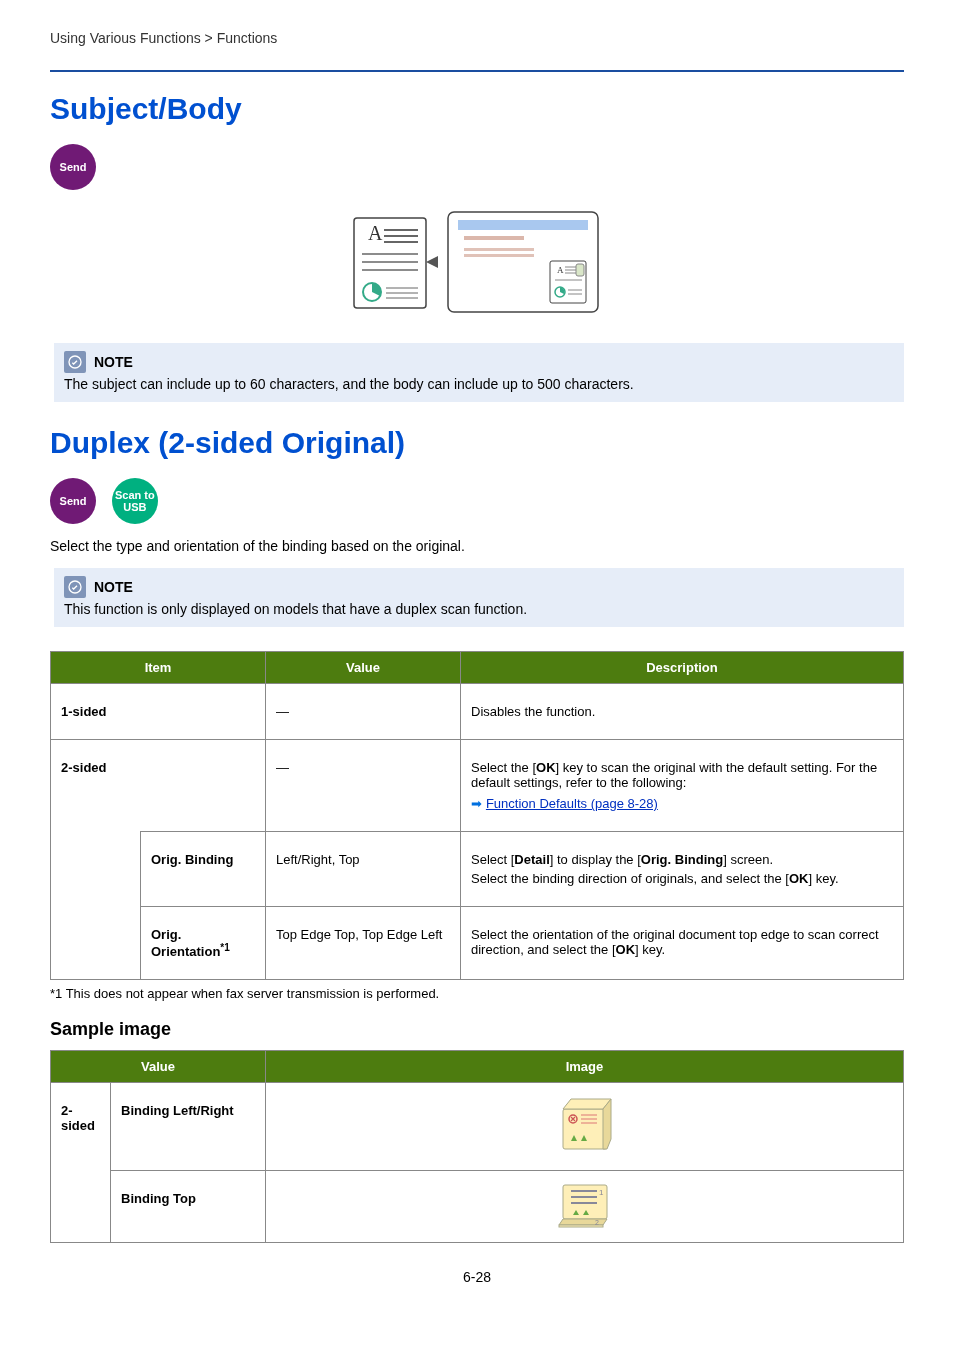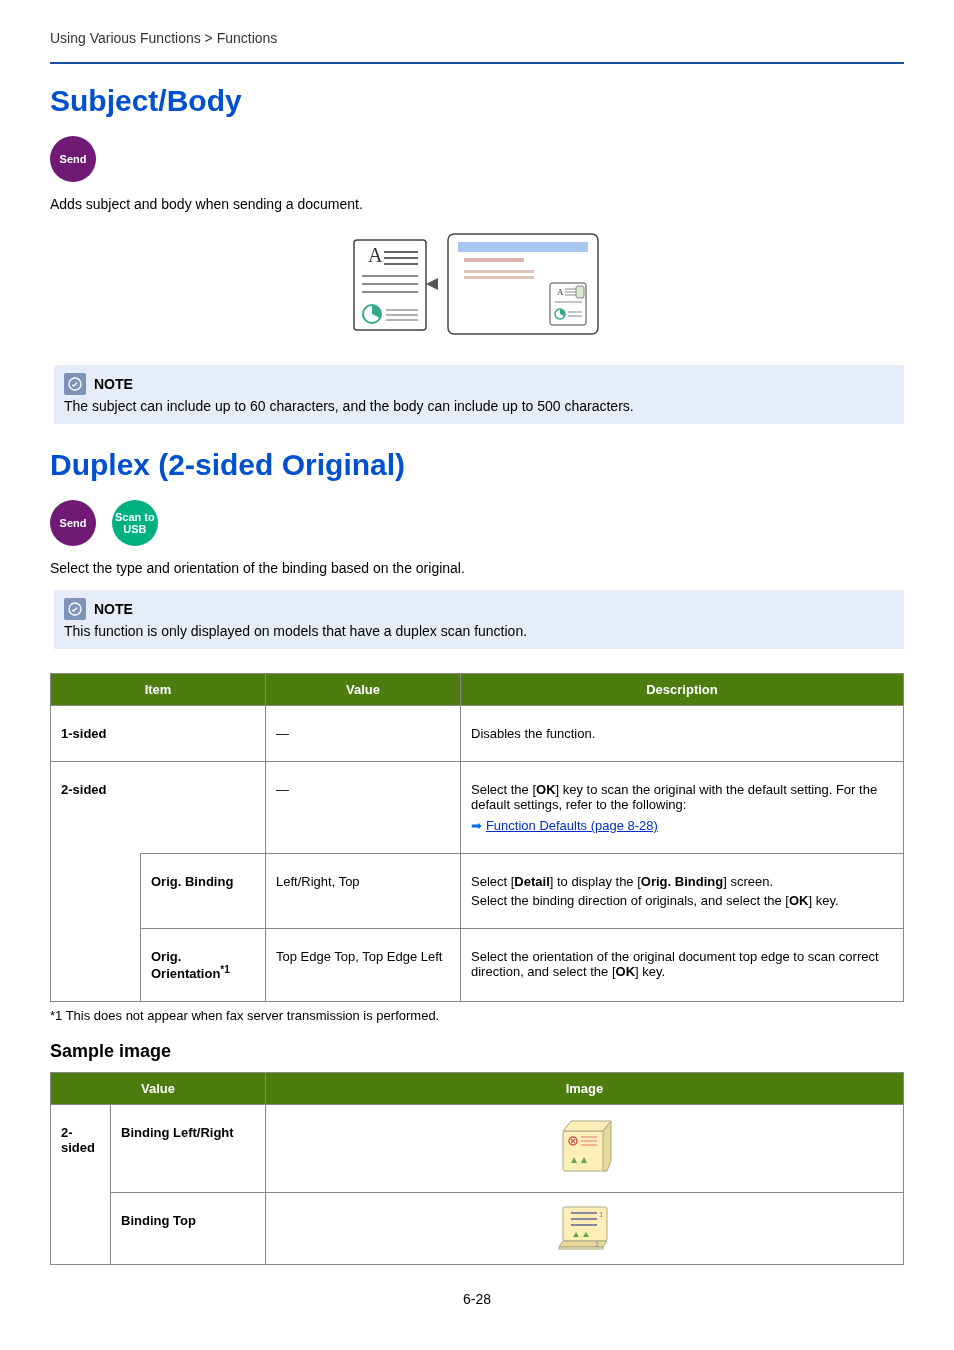--- a/index.html
+++ b/index.html
@@ -5,21 +5,21 @@
   * { box-sizing: border-box; }
   body {
     margin: 0;
     font-family: Arial, Helvetica, sans-serif;
     font-size: 14px;
     color: #000;
     background: #fff;
     width: 954px;
   }
   .page { padding: 30px 50px 20px 50px; }
-  .breadcrumb { font-size: 14px; color: #333; padding-bottom: 16px; }
+  .breadcrumb { font-size: 14px; color: #333; padding-bottom: 24px; }
   .hr-blue { border: none; border-top: 2px solid #1a4ea0; margin: 0 0 20px 0; }
 
   h1.heading {
     color: #0050d0;
     font-family: Arial, Helvetica, sans-serif;
     font-weight: 900;
     font-size: 30px;
     margin: 12px 0 18px 0;
   }
   h2.heading {
@@ -96,21 +96,20 @@
 
   <div class="breadcrumb">Using Various Functions &gt; Functions</div>
   <hr class="hr-blue">
 
   <h1 class="heading">Subject/Body</h1>
 
   <div>
     <span class="badge badge-send">Send</span>
   </div>
 
-  <p class="para">Adds subject and body when sending a document.</p>
 
 
   <div class="diagram-wrap">
     <svg width="250" height="110" viewBox="0 0 250 110">
 
       <rect x="2" y="12" width="72" height="90" fill="#fff" stroke="#444" stroke-width="1.5" rx="3"></rect>
       <text x="16" y="34" font-family="serif" font-size="20" fill="#333">A</text>
       <line x1="32" y1="24" x2="66" y2="24" stroke="#666" stroke-width="2"></line>
       <line x1="32" y1="30" x2="66" y2="30" stroke="#666" stroke-width="2"></line>
       <line x1="32" y1="36" x2="66" y2="36" stroke="#666" stroke-width="2"></line>

